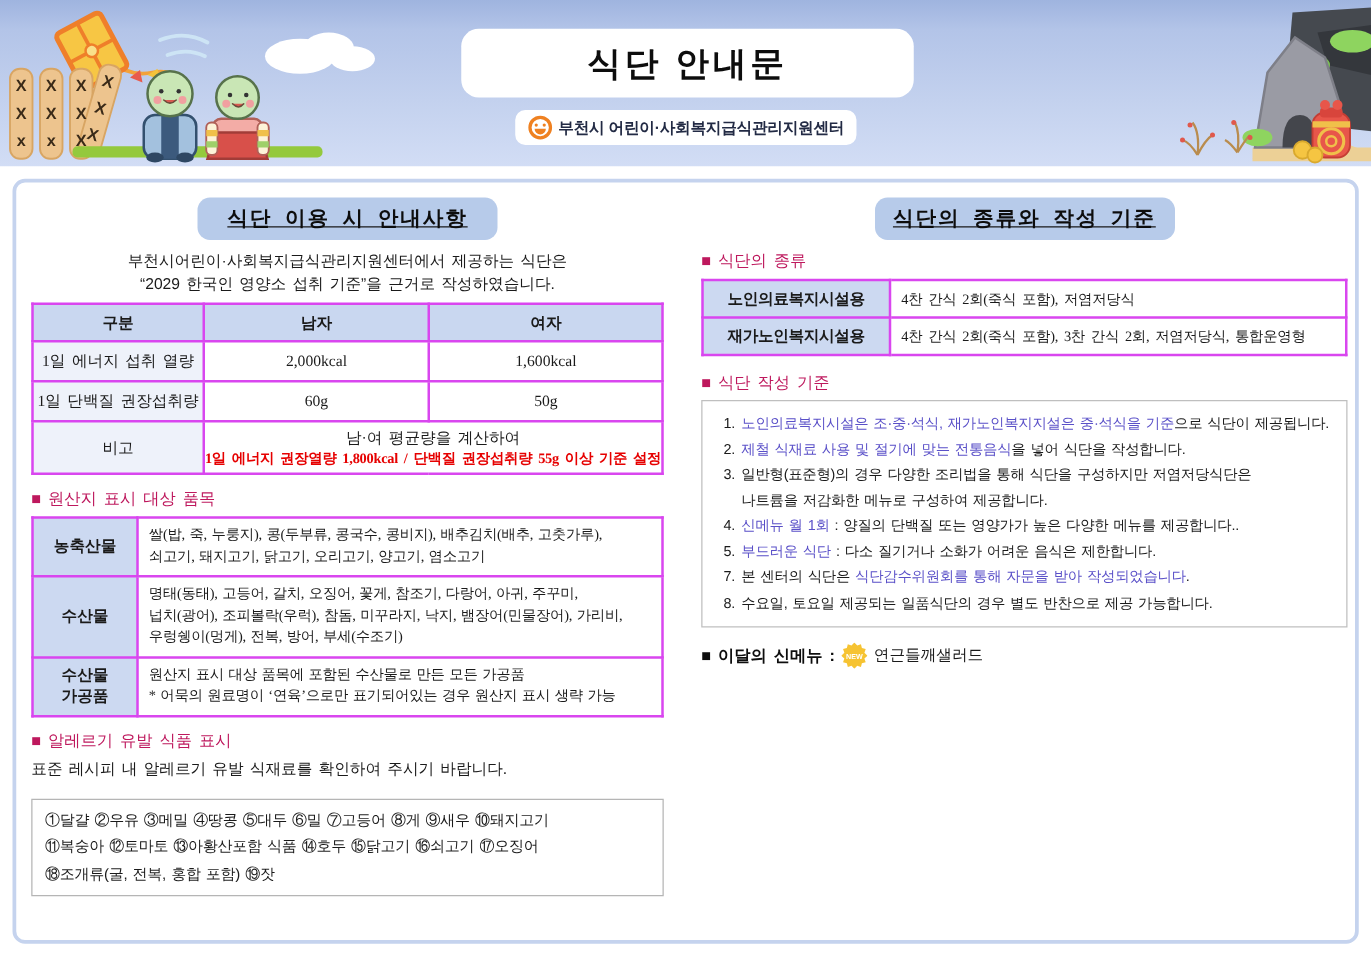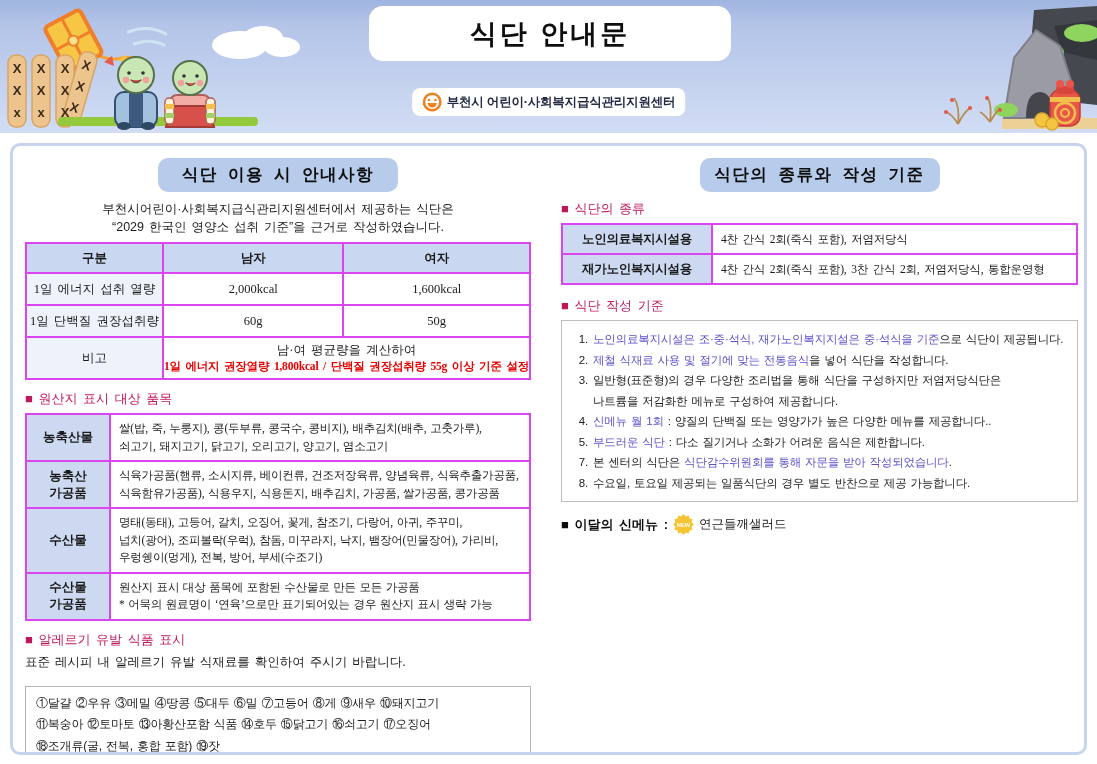--- a/index.html
+++ b/index.html
@@ -4,36 +4,36 @@
 <style>
   * { margin:0; padding:0; box-sizing:border-box; }
   body { background:#fff; }
   .page { position:relative; width:1097px; height:764px; background:#fff; overflow:hidden;
           font-family:"Liberation Sans", sans-serif; color:#1a1a1a; }
 
   
   .banner { position:absolute; left:0; top:0; width:1097px; height:133px;
             background:linear-gradient(180deg,#9fb4df 0%,#b3c4e8 18%,#c3d1ee 60%,#d2ddf5 100%); }
   .banner svg.deco { position:absolute; left:0; top:0; }
-  .title-box { position:absolute; left:369px; top:6px; width:362px; height:55px; background:#fff;
+  .title-box { position:absolute; left:369px; top:23px; width:362px; height:55px; background:#fff;
                border-radius:14px; display:flex; align-items:center; justify-content:center; }
   .title-box span { font-size:27px; font-weight:bold; letter-spacing:3px; color:#0d0d0d; }
   .org-badge { position:absolute; left:50%; transform:translateX(-50%); top:88px; height:28px;
                background:#fff; border-radius:8px; display:inline-flex; align-items:center;
                gap:5px; padding:0 10px; }
   .org-badge span { font-size:12.5px; font-weight:bold; color:#222a44; letter-spacing:-0.2px; }
 
   
   .content { position:absolute; left:10px; top:143px; width:1077px; height:612px; background:#fff;
              border:3px solid #c5d3ee; border-radius:10px; overflow:hidden; }
   .col-left  { position:absolute; left:12px;  top:12px; width:506px; }
   .col-right { position:absolute; left:548px; top:12px; width:517px; }
 
   .sec-box { width:240px; height:34px; margin:0 auto 8px auto; background:#b7cbea; border-radius:10px;
-             display:flex; align-items:center; justify-content:center; }
+             display:flex; align-items:center; justify-content:center;text-decoration:underline; }
   .sec-box span { font-size:16.5px; font-weight:bold; letter-spacing:1.5px; color:#0d0d0d; word-spacing:4px; }
 
   .intro { text-align:center; font-size:12.5px; line-height:18px; margin-bottom:6px; word-spacing:1.5px; }
 
   table { border-collapse:collapse; width:100%; }
   td, th { border:2px solid #d946ef;font-family:Liberation Serif, serif; }
 
   
   .t1 th { height:30px; background:#c9d7f0; font-size:12.5px; font-weight:bold; word-spacing:2px; }
   .t1 td { height:32px; text-align:center; font-size:12.5px; word-spacing:2px; }
@@ -246,26 +246,20 @@
       <div class="h3">■ 원산지 표시 대상 품목</div>
 
       <table class="t2">
         <tbody>
             <tr>
           <td class="lbl">농축산물</td>
           <td class="txt">쌀(밥, 죽, 누룽지), 콩(두부류, 콩국수, 콩비지), 배추김치(배추, 고춧가루),
 쇠고기, 돼지고기, 닭고기, 오리고기, 양고기, 염소고기</td>
         </tr>
         <tr>
-          <td class="lbl">농축산
-가공품</td>
-          <td class="txt">식육가공품(햄류, 소시지류, 베이컨류, 건조저장육류, 양념육류, 식육추출가공품,
-식육함유가공품), 식용우지, 식용돈지, 배추김치, 가공품, 쌀가공품, 콩가공품</td>
-        </tr>
-        <tr>
           <td class="lbl">수산물</td>
           <td class="txt">명태(동태), 고등어, 갈치, 오징어, 꽃게, 참조기, 다랑어, 아귀, 주꾸미,
 넙치(광어), 조피볼락(우럭), 참돔, 미꾸라지, 낙지, 뱀장어(민물장어), 가리비,
 우렁쉥이(멍게), 전복, 방어, 부세(수조기)</td>
         </tr>
         <tr>
           <td class="lbl">수산물
 가공품</td>
           <td class="txt">원산지 표시 대상 품목에 포함된 수산물로 만든 모든 가공품
 * 어묵의 원료명이 ‘연육’으로만 표기되어있는 경우 원산지 표시 생략 가능</td>

